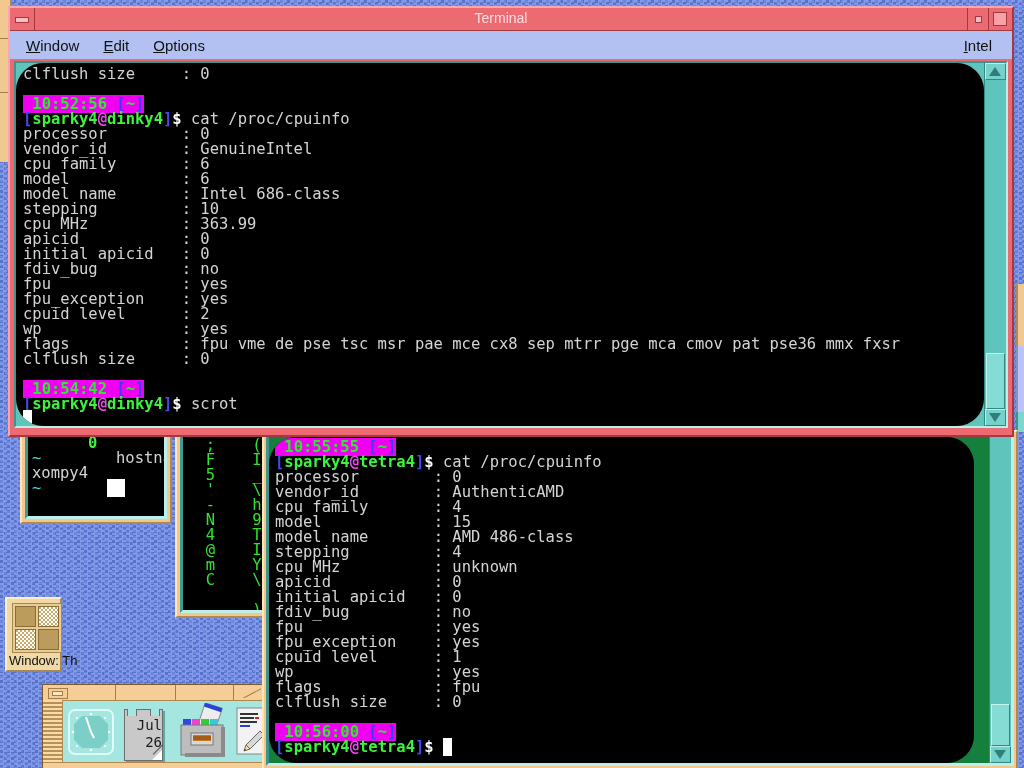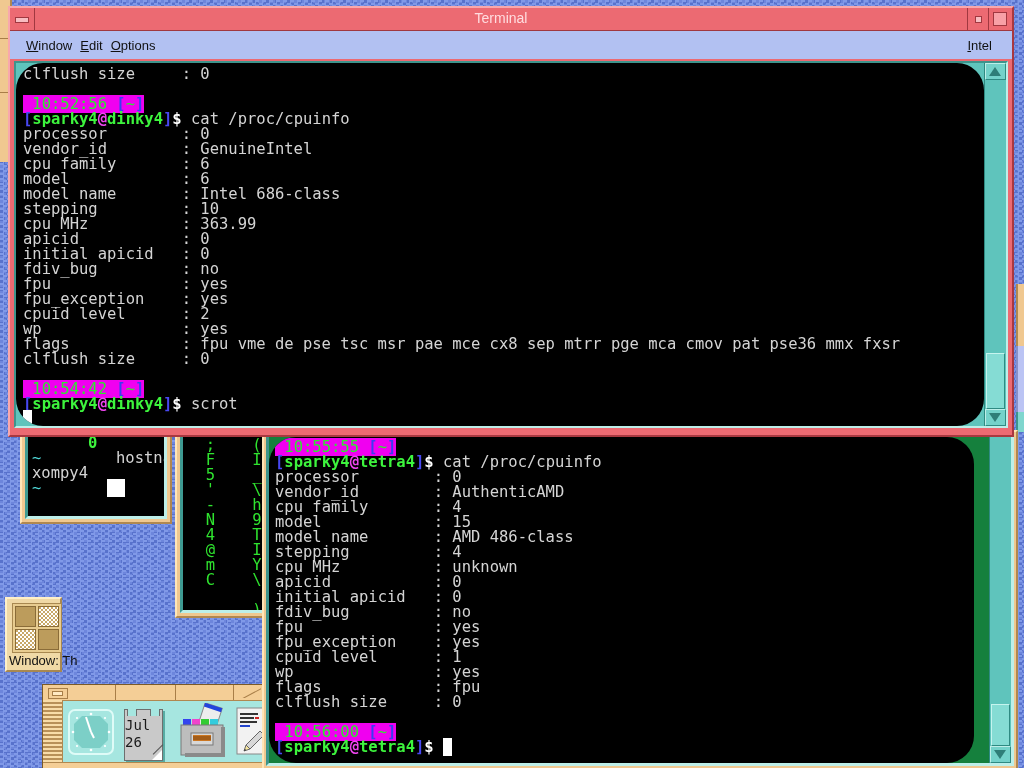--- a/index.html
+++ b/index.html
@@ -15,39 +15,39 @@
         color:#D4D4D4;white-space:pre;overflow:hidden;background:#000;}
   .tline{height:15px;}
   .seg-fg{color:#D4D4D4}
   .seg-green{color:#2FE32F}
   .seg-bgreen{color:#3DF43D;font-weight:bold}
   .seg-blue{color:#4848F2;font-weight:bold}
   .seg-magenta{color:#F045F0;font-weight:bold}
   .seg-bwhite{color:#FFFFFF;font-weight:bold}
   .seg-cyan{color:#4FD8D8}
   .seg-cursor{background:#FFFFFF;color:#FFFFFF}
-  .seg-tsg{background:#F000F0;color:#2FE82F;font-weight:normal}
+  .seg-tsg{background:#F000F0;color:#2FE82F;font-weight:bold}
   .seg-tsb{background:#F000F0;color:#3C3CF2;font-weight:bold}
   
   .main-window{position:absolute;left:8px;top:6px;width:1006px;height:431px;z-index:50;
     background:#EC6A72;border:2px solid;border-color:#F8A8AC #A83840 #A83840 #F8A8AC;box-sizing:border-box;}
   .titlebar{height:22px;display:flex;align-items:stretch;border-bottom:1px solid #A03840;}
   .tb-btn{background:#EC6A72;position:relative;}
   .tb-menu{width:24px;border-right:1px solid #A03840;}
   .tb-menu::after{content:"";position:absolute;left:5px;top:9px;width:12px;height:4px;
     background:#F8BCC0;border:1px solid #A03840;}
   .tb-title{flex:1;text-align:center;color:#FFDCDF;font-size:14px;line-height:21px;}
   .tb-iconify{width:20px;border-left:1px solid #A03840;}
   .tb-iconify::after{content:"";position:absolute;left:7px;top:8px;width:5px;height:5px;
     background:#F8BCC0;border:1px solid #A03840;}
   .tb-maximize{width:23px;border-left:1px solid #A03840;}
   .tb-maximize::after{content:"";position:absolute;left:4px;top:4px;width:12px;height:12px;
     border:1px solid #A03840;background:#F8A0A6;}
   .menubar{height:28px;background:#B2C1F2;display:flex;align-items:center;
-    padding:0 20px 0 16px;gap:8px;font-size:13px;color:#111;}
+    padding:0 20px 0 16px;gap:24px;font-size:15px;color:#111;}
   .menu-item::first-letter{text-decoration:underline;}
   .menu-spacer{flex:1;}
   .term-frame{margin:2px 4px 0 4px;height:367px;display:flex;
     border:2px solid;border-color:#3E948C #BDEFE9 #BDEFE9 #3E948C;background:#5FC4BC;box-sizing:border-box;}
   .term-screen{flex:1;padding:4px 0 0 7px;box-sizing:border-box;border-radius:27px;}
   
   .scrollbar{width:22px;background:#5FC4BC;border-left:1px solid #2F8A82;
     display:flex;flex-direction:column;box-sizing:border-box;}
   .sb-btn{height:17px;position:relative;background:#74D2CA;
     border:1px solid;border-color:#BDEFE9 #2F8A82 #2F8A82 #BDEFE9;box-sizing:border-box;}
@@ -102,21 +102,21 @@
   .panel-bottom{position:absolute;left:0;right:0;bottom:0;height:6px;background:#F4CE96;
     border-top:1px solid #B08850;}
   .panel-icon{position:absolute;}
   
   .calendar{left:81px;top:24px;width:37px;height:50px;background:#C9C9C9;
     border:1px solid #6E6E6E;box-shadow:2px 2px 0 #57ACA4;}
   .calendar .pin{position:absolute;top:-1px;width:8px;height:7px;background:#A6E6E0;
     border-left:1px solid #6E6E6E;border-right:1px solid #6E6E6E;}
   .calendar .pin.l{left:2px;} .calendar .pin.r{right:2px;}
   .cal-text{font-family:"DejaVu Sans Mono",monospace;font-size:14px;line-height:17px;
-    color:#1A1A1A;text-align:left;margin-top:7px;}
+    color:#1A1A1A;text-align:right;margin-top:7px;}
   .cal-curl{position:absolute;right:0;bottom:0;width:0;height:0;
     border-left:10px solid rgba(0,0,0,0);border-bottom:10px solid #FFFFFF;}
   .cal-curl::after{content:"";position:absolute;left:-11px;top:-1px;width:14px;height:1px;
     background:#555;transform:rotate(-45deg);}
   
   .left-strip{position:absolute;left:0;top:0;width:10px;height:162px;background:#F0C890;
     border-right:2px solid #B08850;z-index:5;}
   .left-strip::before{content:"";position:absolute;left:0;top:38px;width:10px;height:1px;background:#A87E48;}
   .left-strip::after{content:"";position:absolute;left:0;top:92px;width:10px;height:1px;background:#A87E48;}
   .right-sliver{position:absolute;left:1016px;top:284px;width:8px;height:148px;z-index:5;}

